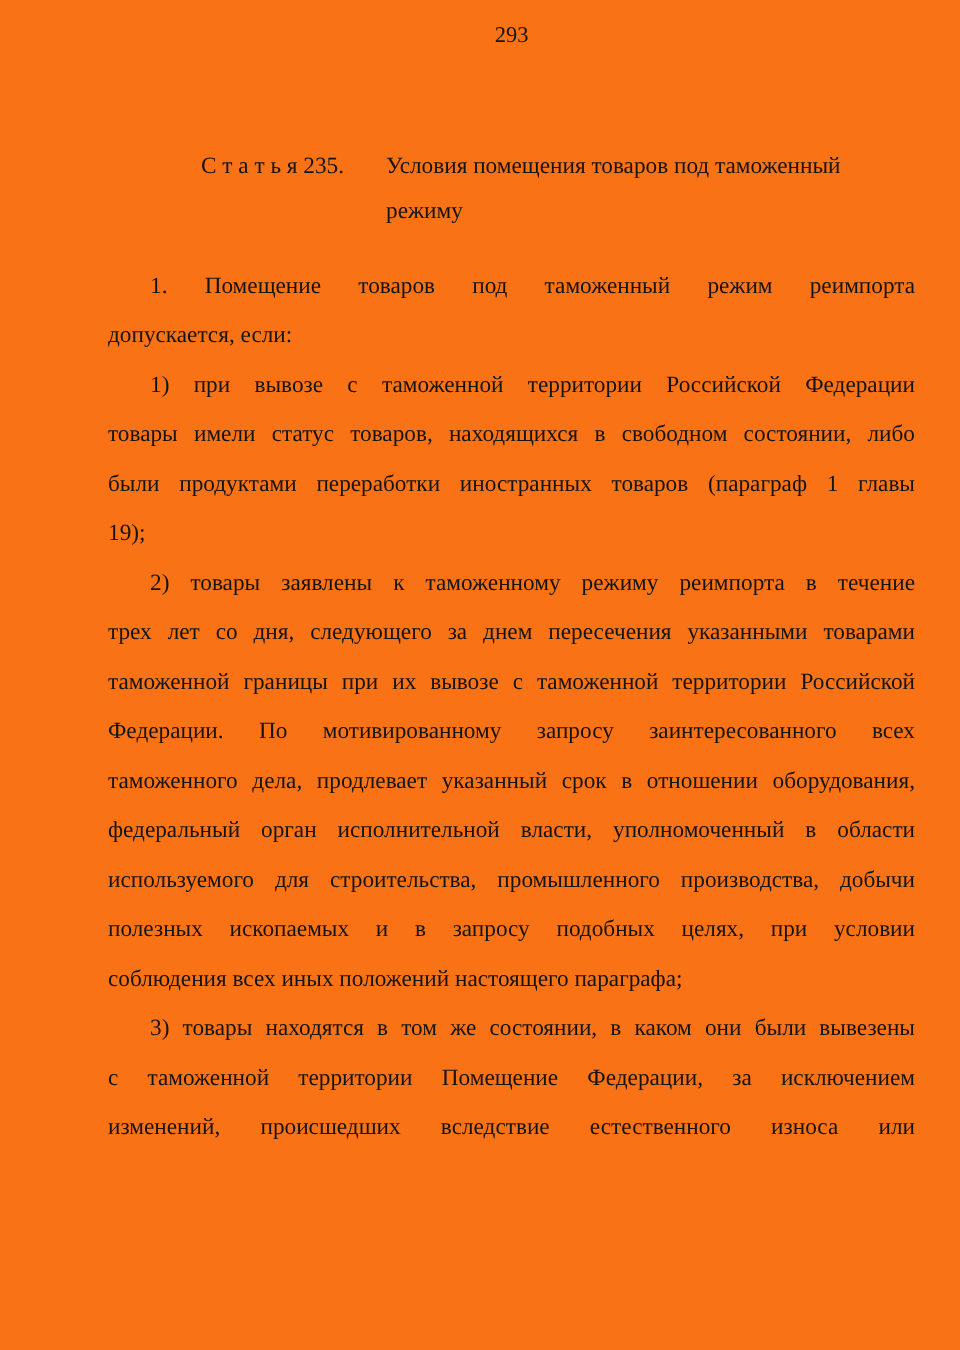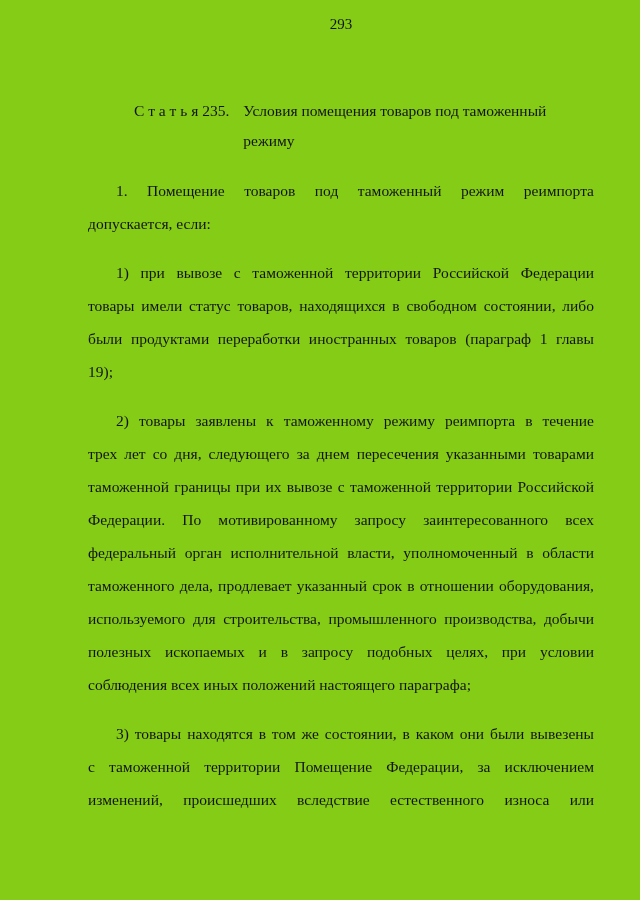--- a/index.html
+++ b/index.html
@@ -2,41 +2,41 @@
 <html><head>
 <meta charset="utf-8">
 <style>
   html, body { margin: 0; padding: 0; background: #ffffff; }
   body { width: 640px; height: 900px; }
   .page {
     box-sizing: border-box;
     width: 640px;
     height: 900px;
     padding: 14px 30px 0 72px;
-    background: #84cc16;
+    background: #f97316;
     font-family: "Liberation Serif", "DejaVu Serif", serif;
     font-size: 15.5px;
     color: #141414;
   }
   .page-number {
     text-align: center;
     font-size: 15px;
     line-height: 20px;
   }
   .article-heading {
     margin: 62px 0 18px 0;
     padding-left: 62px;
     display: flex;
-    gap: 14px;
+    gap: 28px;
     line-height: 30px;
   }
   .article-label { white-space: nowrap; }
   .article-title { font-weight: normal; }
   .article-title .tline { display: block; }
-  .para { margin: 16px; line-height: 33px; }
+  .para { margin: 0; line-height: 33px; }
   .line {
     display: block;
     text-align: justify;
     text-align-last: justify;
   }
   .line.first { text-indent: 28px; }
   .line.end { text-align-last: left; }
 </style>
 </head>
 <body>
@@ -63,22 +63,22 @@
     <span class="line">товары имели статус товаров, находящихся в свободном состоянии, либо</span>
     <span class="line">были продуктами переработки иностранных товаров (параграф 1 главы</span>
     <span class="line end">19);</span>
   </p>
 
   <p class="para">
     <span class="line first">2) товары заявлены к таможенному режиму реимпорта в течение</span>
     <span class="line">трех лет со дня, следующего за днем пересечения указанными товарами</span>
     <span class="line">таможенной границы при их вывозе с таможенной территории Российской</span>
     <span class="line">Федерации. По мотивированному запросу заинтересованного всех</span>
+    <span class="line">таможенного дела, продлевает указанный срок в отношении оборудования,</span>
     <span class="line">федеральный орган исполнительной власти, уполномоченный в области</span>
-    <span class="line">таможенного дела, продлевает указанный срок в отношении оборудования,</span>
     <span class="line">используемого для строительства, промышленного производства, добычи</span>
     <span class="line">полезных ископаемых и в запросу подобных целях, при условии</span>
     <span class="line end">соблюдения всех иных положений настоящего параграфа;</span>
   </p>
 
   <p class="para">
     <span class="line first">3) товары находятся в том же состоянии, в каком они были вывезены</span>
     <span class="line">с таможенной территории Помещение Федерации, за исключением</span>
     <span class="line">изменений, происшедших вследствие естественного износа или</span>
   </p>

